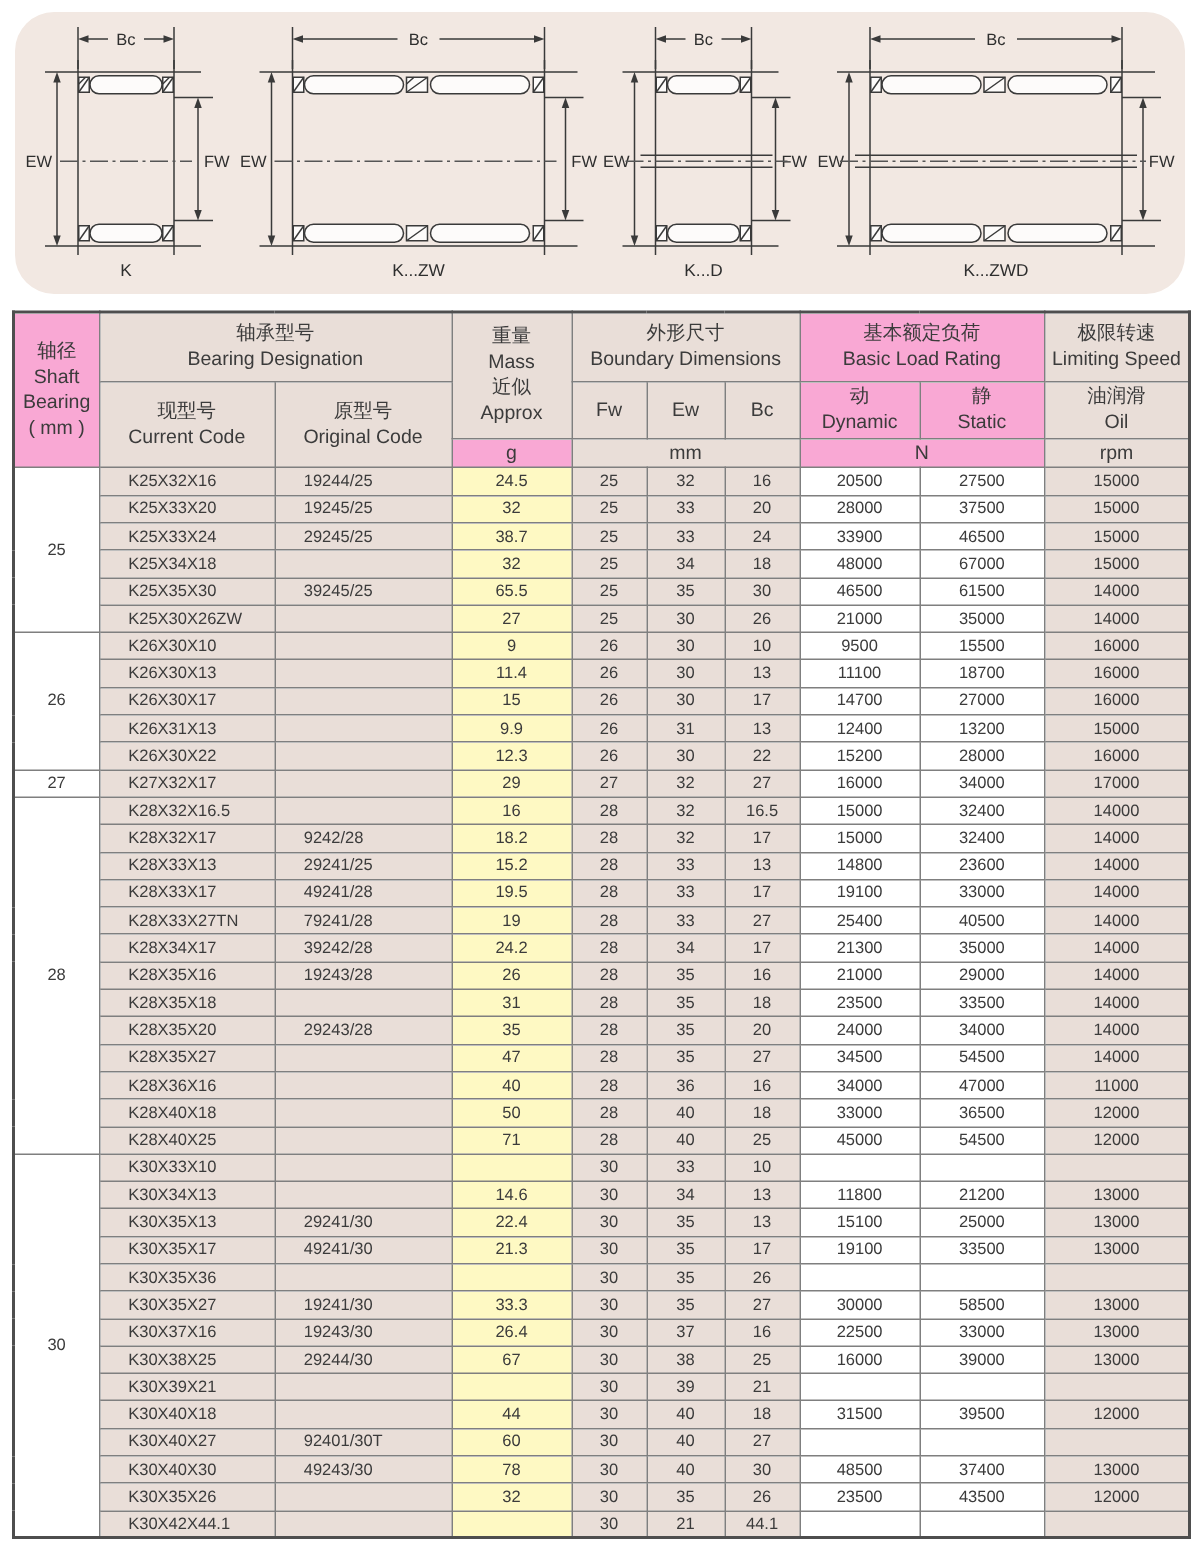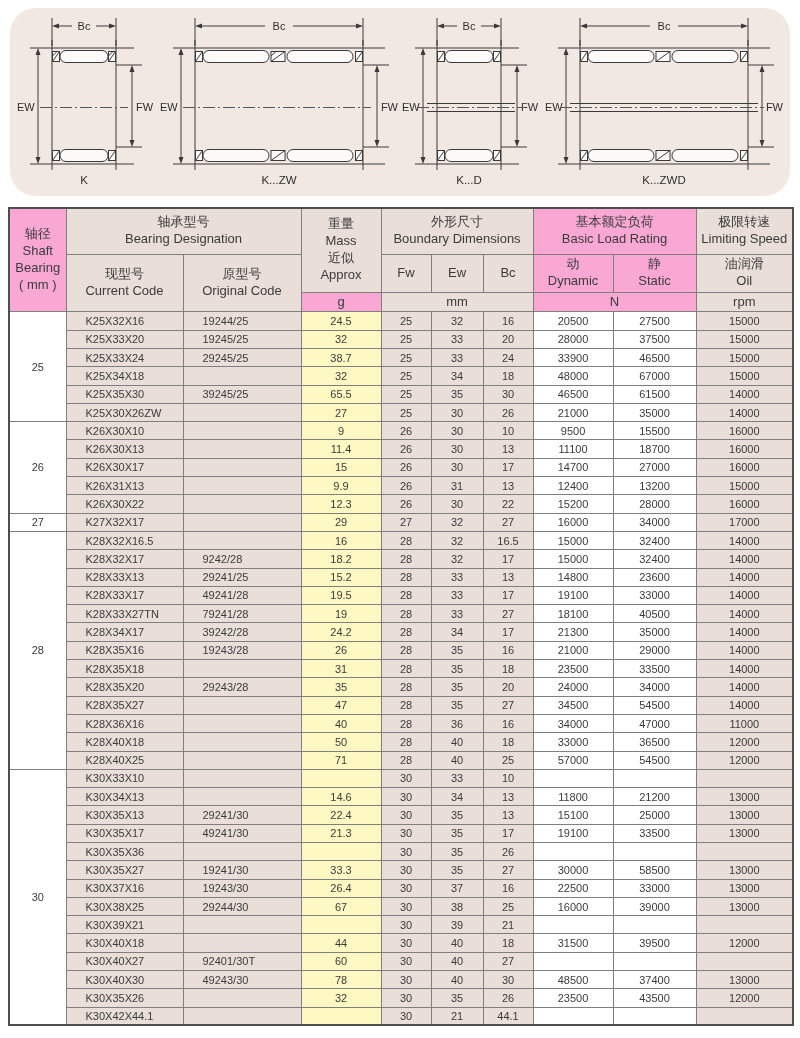--- a/index.html
+++ b/index.html
@@ -425,21 +425,21 @@
         <td class="c-load">33000</td>
         <td class="c-speed">14000</td>
       </tr>
       <tr>
         <td class="c-code">K28X33X27TN</td>
         <td class="c-code">79241/28</td>
         <td class="c-mass">19</td>
         <td class="c-dim">28</td>
         <td class="c-dim">33</td>
         <td class="c-dim">27</td>
-        <td class="c-load">18100</td>
+        <td class="c-load">25400</td>
         <td class="c-load">40500</td>
         <td class="c-speed">14000</td>
       </tr>
       <tr>
         <td class="c-code">K28X34X17</td>
         <td class="c-code">39242/28</td>
         <td class="c-mass">24.2</td>
         <td class="c-dim">28</td>
         <td class="c-dim">34</td>
         <td class="c-dim">17</td>
@@ -513,21 +513,21 @@
         <td class="c-load">36500</td>
         <td class="c-speed">12000</td>
       </tr>
       <tr>
         <td class="c-code">K28X40X25</td>
         <td class="c-code"></td>
         <td class="c-mass">71</td>
         <td class="c-dim">28</td>
         <td class="c-dim">40</td>
         <td class="c-dim">25</td>
-        <td class="c-load">57000</td>
+        <td class="c-load">45000</td>
         <td class="c-load">54500</td>
         <td class="c-speed">12000</td>
       </tr>
       <tr>
         <td class="c-shaft" rowspan="14">30</td>
         <td class="c-code">K30X33X10</td>
         <td class="c-code"></td>
         <td class="c-mass"></td>
         <td class="c-dim">30</td>
         <td class="c-dim">33</td>

